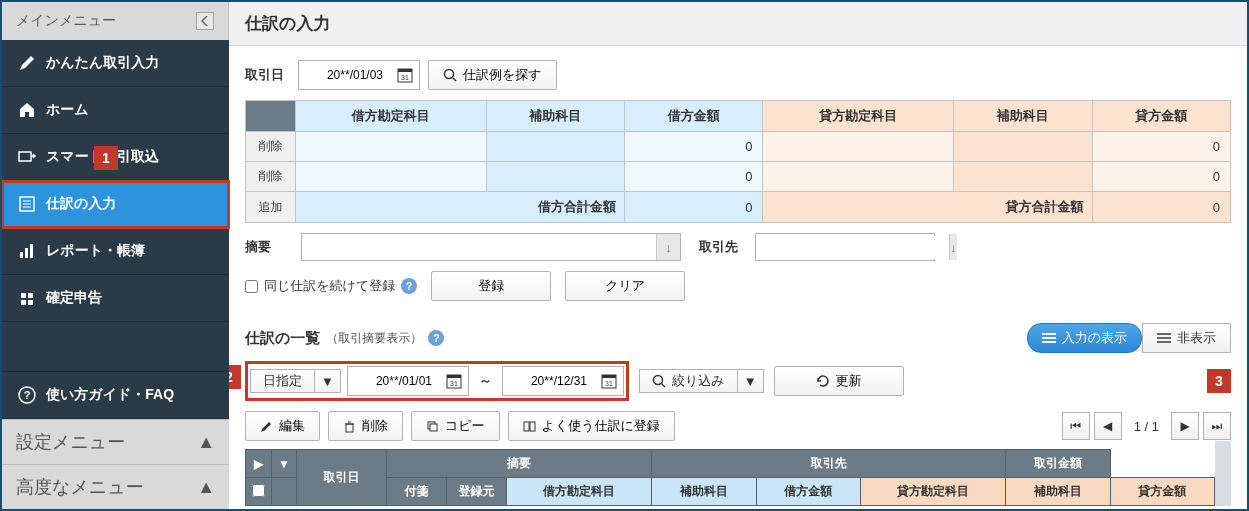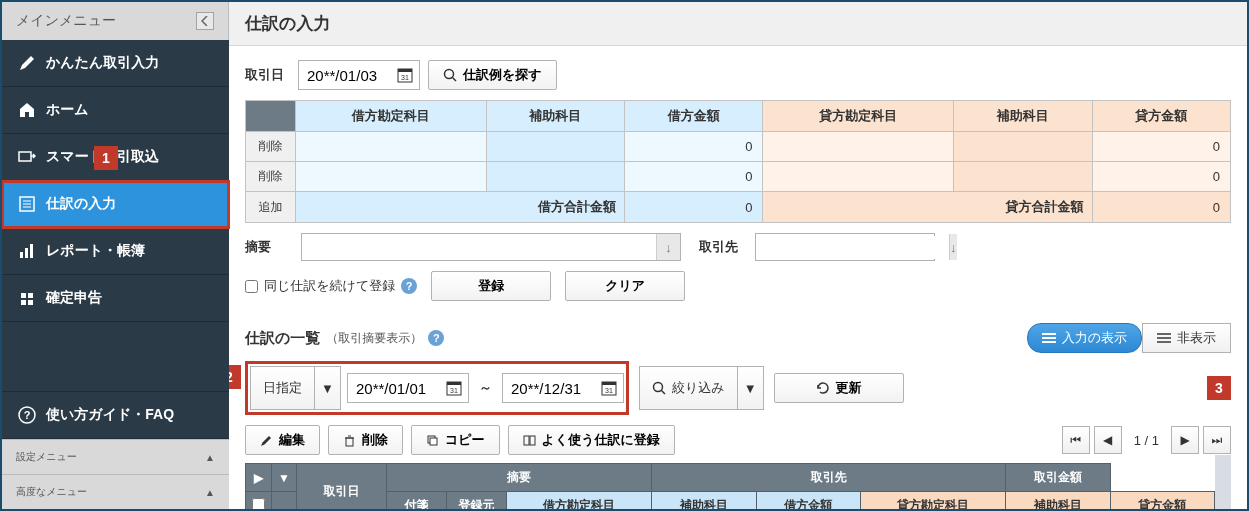--- a/index.html
+++ b/index.html
@@ -7,30 +7,30 @@
 .app { display: flex; height: 100%; }
 .sidebar { width: 227px; background: #2b3a47; display: flex; flex-direction: column; }
 .sidebar-header { background: #d9d9d9; color: #555; padding: 10px 14px; font-size: 14px; display: flex; justify-content: space-between; align-items: center; border-right: 1px solid #bbb; }
 .sidebar-header .collapse { width: 18px; height: 18px; background: #e8e8e8; border: 1px solid #a4a4a4; display: flex; align-items: center; justify-content: center; font-size: 11px; color: #666; cursor: pointer; }
 .nav-item { color: #fff; padding: 14px 16px; display: flex; align-items: center; gap: 10px; border-bottom: 1px solid #1f2b35; cursor: pointer; font-size: 14px; font-weight: bold; position: relative; }
 .nav-item.active { background: #2d93dd; }
 .nav-item.active-frame { outline: 3px solid #c1392b; outline-offset: -2px; }
 .nav-icon { width: 18px; height: 18px; display: inline-flex; align-items: center; justify-content: center; }
 .callout { position: absolute; width: 24px; height: 24px; background: #c1392b; color: #fff; font-weight: bold; display: flex; align-items: center; justify-content: center; font-size: 14px; z-index: 50; }
 .sidebar-spacer { flex: 1; }
-.sidebar-sub { background: #d9d9d9; color: #555; padding: 10px 14px; font-size: 10px; display: flex; justify-content: space-between; align-items: center; border-top: 1px solid #bbb; }
+.sidebar-sub { background: #d9d9d9; color: #555; padding: 10px 14px; font-size: 18px; display: flex; justify-content: space-between; align-items: center; border-top: 1px solid #bbb; }
 .main { flex: 1; display: flex; flex-direction: column; background: #fff; overflow: hidden; }
 .page-header { background: #f0f0f0; padding: 10px 16px; font-size: 17px; font-weight: bold; border-bottom: 1px solid #d7d7d7; }
 .content { padding: 14px 16px 0 16px; flex: 1; overflow: hidden; }
 .row { display: flex; align-items: center; gap: 8px; }
 label.lbl { font-weight: bold; font-size: 13px; margin-right: 6px; }
 .date-wrap { display: flex; align-items: center; border: 1px solid #b2b2b2; height: 30px; background: #fff; }
-.date-wrap input { border: none; padding: 4px 8px; width: 92px; font-size: 15px; }
+.date-wrap input { border: none; padding: 4px 8px; width: 92px; font-size: 12px; text-align: right; }
 .date-wrap .cal-icon { padding: 0 6px; color: #333; }
-.btn { border: 1px solid #b2b2b2; background: linear-gradient(#fff, #f2f2f2); padding: 0 14px; height: 30px; display: inline-flex; align-items: center; gap: 6px; cursor: pointer; font-size: 13px; border-radius: 2px; font-weight: bold; }
+.btn { border: 1px solid #b2b2b2; background: linear-gradient(#fff, #f2f2f2); padding: 0 14px; height: 30px; display: inline-flex; align-items: center; gap: 6px; cursor: pointer; font-size: 13px; border-radius: 2px; font-weight: normal; }
 .entry-table { width: 100%; border-collapse: collapse; margin-top: 10px; }
 .entry-table th, .entry-table td { border: 1px solid #c3c3c3; padding: 6px 8px; font-size: 13px; text-align: center; }
 .entry-table thead th { background: #e6e6e6; font-weight: bold; }
 .entry-table thead th.left-half { background: #d6eefd; }
 .entry-table thead th.right-half { background: #fce3cf; }
 .entry-table thead th.corner { background: #6d7b86; width: 50px; }
 .entry-table td.action { background: #f0f0f0; width: 50px; font-size: 12px; }
 .entry-table td.left-half { background: #eef8ff; }
 .entry-table td.right-half { background: #fff3e9; }
 .entry-table td.sub-shade-l { background: #d6eefd; }
@@ -47,21 +47,21 @@
 .help-circle { width: 16px; height: 16px; border-radius: 50%; background: #6aa2d8; color: #fff; font-size: 11px; display: inline-flex; align-items: center; justify-content: center; font-weight: bold; }
 .list-header { display: flex; align-items: center; justify-content: space-between; margin-top: 22px; }
 .list-title { font-size: 15px; font-weight: bold; display: flex; align-items: center; gap: 6px; }
 .list-title small { font-size: 12px; font-weight: normal; color: #555; }
 .toggle-group { display: flex; }
 .toggle-btn { border: 1px solid #b2b2b2; height: 30px; padding: 0 14px; display: flex; align-items: center; gap: 6px; cursor: pointer; font-size: 13px; background: linear-gradient(#fff,#f0f0f0); }
 .toggle-btn.active { background: linear-gradient(#4fa5e8,#2c89d3); color: #fff; border-color: #2478bd; border-radius: 14px; }
 .filter-row { display: flex; align-items: center; gap: 10px; margin-top: 8px; position: relative; }
 .red-frame { border: 3px solid #c1392b; padding: 2px 4px; display: flex; align-items: center; gap: 6px; position: relative; }
 .red-frame.wide { padding: 2px; }
-.select-btn { border: 1px solid #b2b2b2; height: 44px; display: flex; align-items: center; background: linear-gradient(#fff,#f2f2f2); }
+.select-btn { border: 1px solid #b2b2b2; height: 24px; display: flex; align-items: center; background: linear-gradient(#fff,#f2f2f2); }
 .select-btn .sel-label { padding: 0 12px; }
 .select-btn .sel-arrow { border-left: 1px solid #b2b2b2; width: 26px; height: 100%; display: flex; align-items: center; justify-content: center; }
 .tilde { padding: 0 4px; font-weight: bold; }
 .action-row { display: flex; align-items: center; justify-content: space-between; margin-top: 10px; }
 .action-left { display: flex; gap: 8px; }
 .pager { display: flex; align-items: center; gap: 4px; }
 .pager .pg-btn { width: 28px; height: 28px; border: 1px solid #b2b2b2; background: linear-gradient(#fff,#f0f0f0); display: flex; align-items: center; justify-content: center; cursor: pointer; font-size: 12px; }
 .pager .pg-text { padding: 0 8px; }
 .list-table { width: 100%; border-collapse: collapse; margin-top: 8px; }
 .list-table th { background: #6d7b86; color: #fff; border: 1px solid #54616c; padding: 5px 6px; font-size: 12px; font-weight: bold; text-align: center; }

